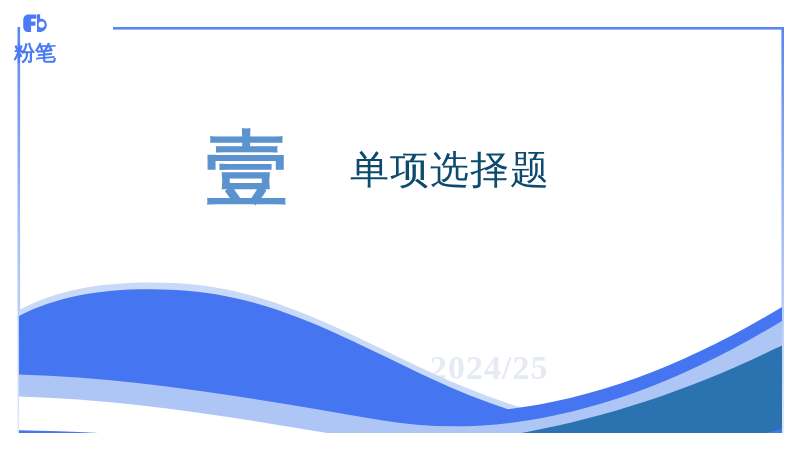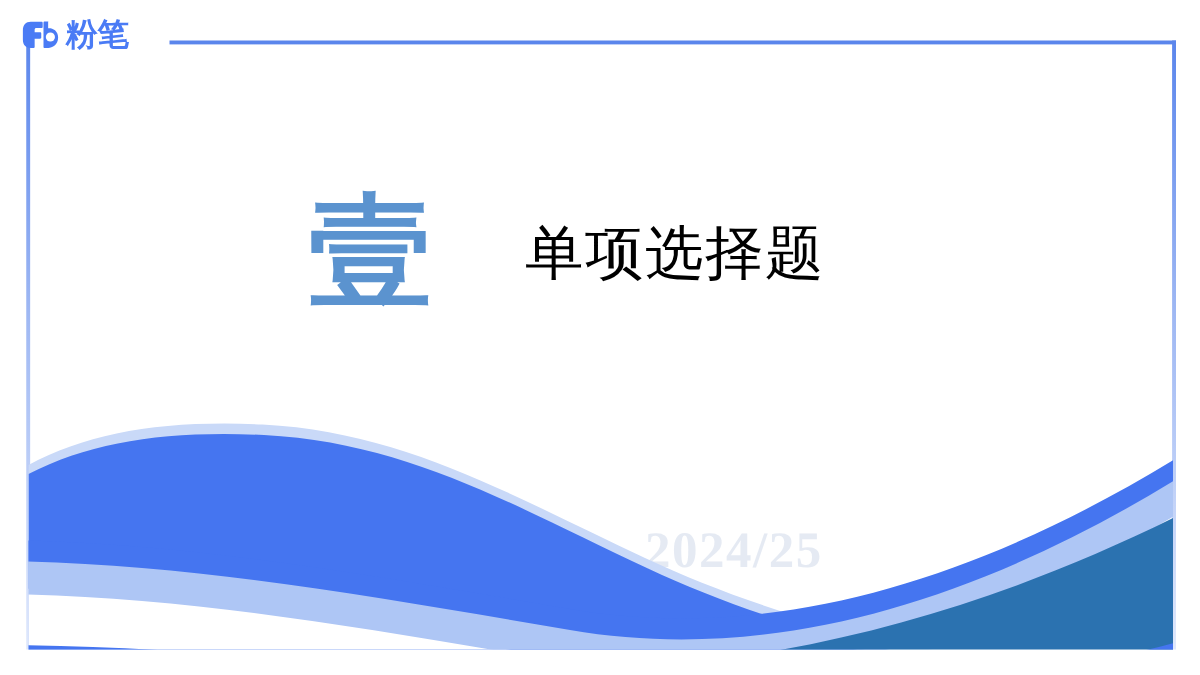--- a/index.html
+++ b/index.html
@@ -24,20 +24,21 @@
 
   
   .brand {
     position: absolute;
     left: 14px;
     top: 10px;
     display: flex;
     align-items: center;
     gap: 4px;
     z-index: 40;
+    flex-direction: column;
   }
   .brand-mark {
     width: 26px;
     height: 26px;
     display: block;
   }
   .brand-text {
     font-family: "DejaVu Sans", "Liberation Sans", sans-serif;
     font-size: 21px;
     font-weight: 700;
@@ -79,21 +80,21 @@
     font-weight: 700;
     color: #5B93CF;
     line-height: 1;
     letter-spacing: 0;
     white-space: nowrap;
   }
   .subject {
     font-family: "DejaVu Sans", "Liberation Sans", sans-serif;
     font-size: 39px;
     font-weight: 400;
-    color: #000000;
+    color: #0c4a6e;
     line-height: 1;
     letter-spacing: 1px;
     white-space: nowrap;
   }
 
   
   .waves {
     position: absolute;
     left: 0;
     top: 0;

